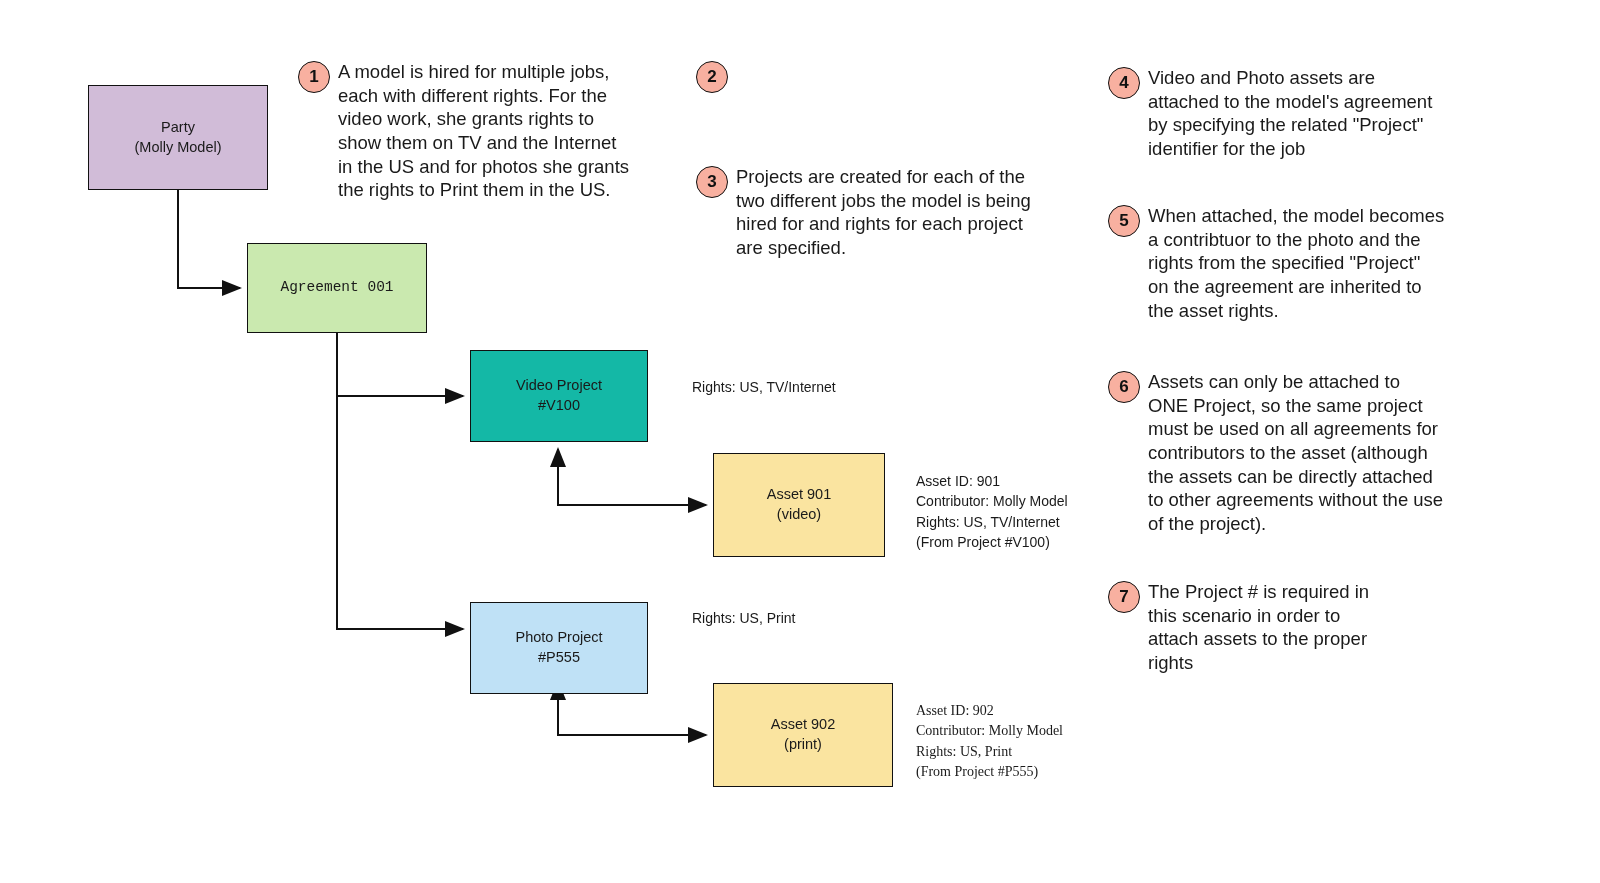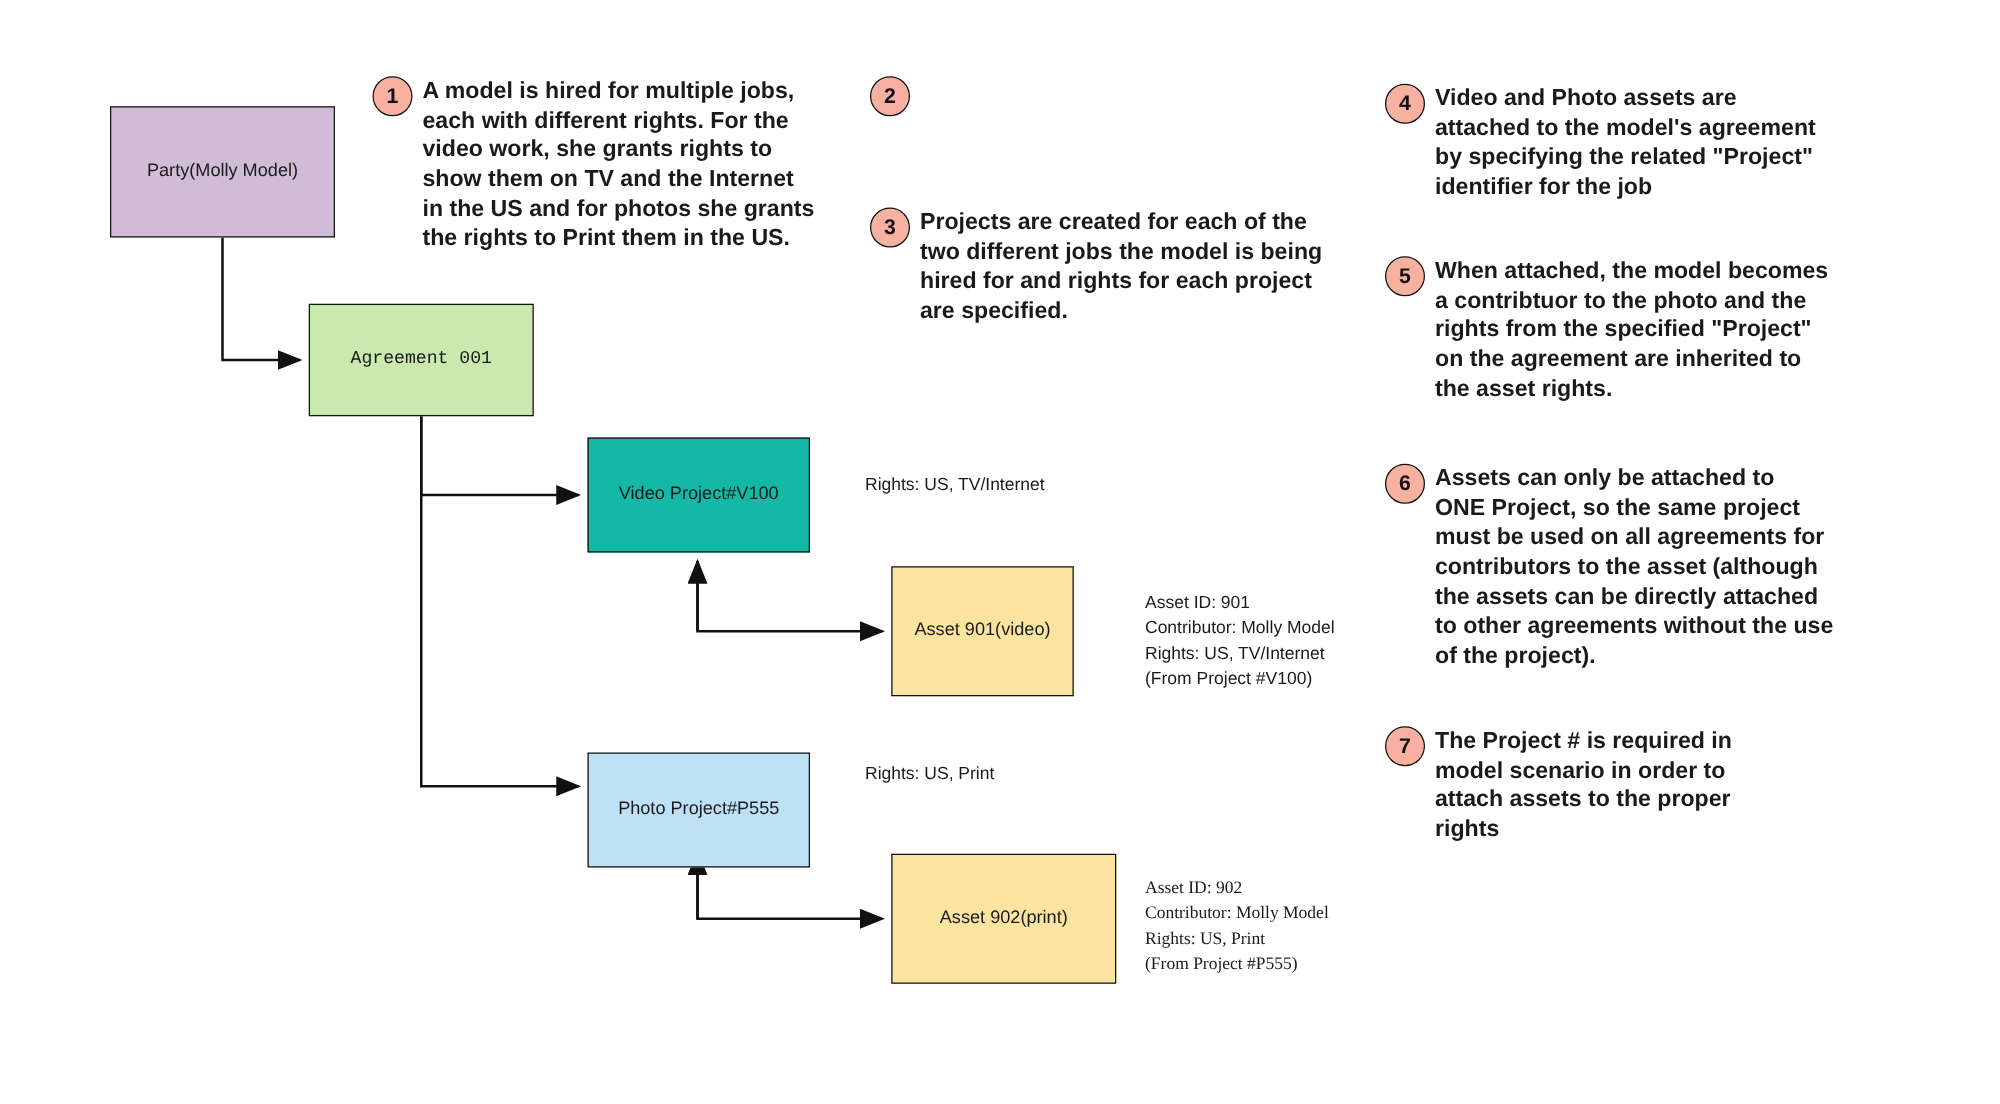--- a/index.html
+++ b/index.html
@@ -22,21 +22,21 @@
     height: 883px;
     pointer-events: none;
   }
 
   
   .node {
     position: absolute;
     box-sizing: border-box;
     border: 1.6px solid #111111;
     display: flex;
-    flex-direction: row;
+    flex-direction: column;
     align-items: center;
     justify-content: center;
     text-align: center;
     font-size: 14.5px;
     line-height: 1.35;
     color: #1a1a1a;
   }
   .node .line2 { display: block; }
 
   
@@ -67,21 +67,20 @@
     font-weight: bold;
     color: #111111;
     margin-top: 1px;
   }
   .note-text {
     font-size: 18.5px;
     line-height: 1.28;
     color: #1a1a1a;
     margin-left: 8px;
     white-space: pre-line;
-    font-weight: bold;
   }
 </style>
 </head>
 <body>
 
 <div id="canvas">
 
   <svg id="wires" viewBox="0 0 1600 883" width="1600" height="883">
     <defs>
       <marker id="arrow" markerWidth="10" markerHeight="8" refX="9" refY="4" orient="auto" markerUnits="strokeWidth">
@@ -109,21 +108,21 @@
 
   <div class="node" style="left:247px; top:243px; width:180px; height:90px; background:#cae9af;font-family:Liberation Mono, monospace;">
     <span>Agreement 001</span>
   </div>
 
   <div class="node" style="left:470px; top:350px; width:178px; height:92px; background:#14b8a6;">
     <span>Video Project</span>
     <span class="line2">#V100</span>
   </div>
 
-  <div class="node" style="left:713px; top:453px; width:146px; height:104px; background:#fae4a0;">
+  <div class="node" style="left:713px; top:453px; width:172px; height:104px; background:#fae4a0;">
     <span>Asset 901</span>
     <span class="line2">(video)</span>
   </div>
 
   <div class="node" style="left:470px; top:583px; width:178px; height:92px; background:#bfe1f6;margin-top:19px;">
     <span>Photo Project</span>
     <span class="line2">#P555</span>
   </div>
 
   <div class="node" style="left:713px; top:683px; width:180px; height:104px; background:#fae4a0;">
@@ -191,18 +190,18 @@
 must be used on all agreements for
 contributors to the asset (although
 the assets can be directly attached
 to other agreements without the use
 of the project).</div>
   </div>
 
   <div class="note" style="left:1108px; top:580px; width:330px;">
     <div class="note-badge" style="background:#f8b0a0;">7</div>
     <div class="note-text">The Project # is required in
-model scenario in order to
+this scenario in order to
 attach assets to the proper
 rights</div>
   </div>
 
 </div>
 
 </body></html>

